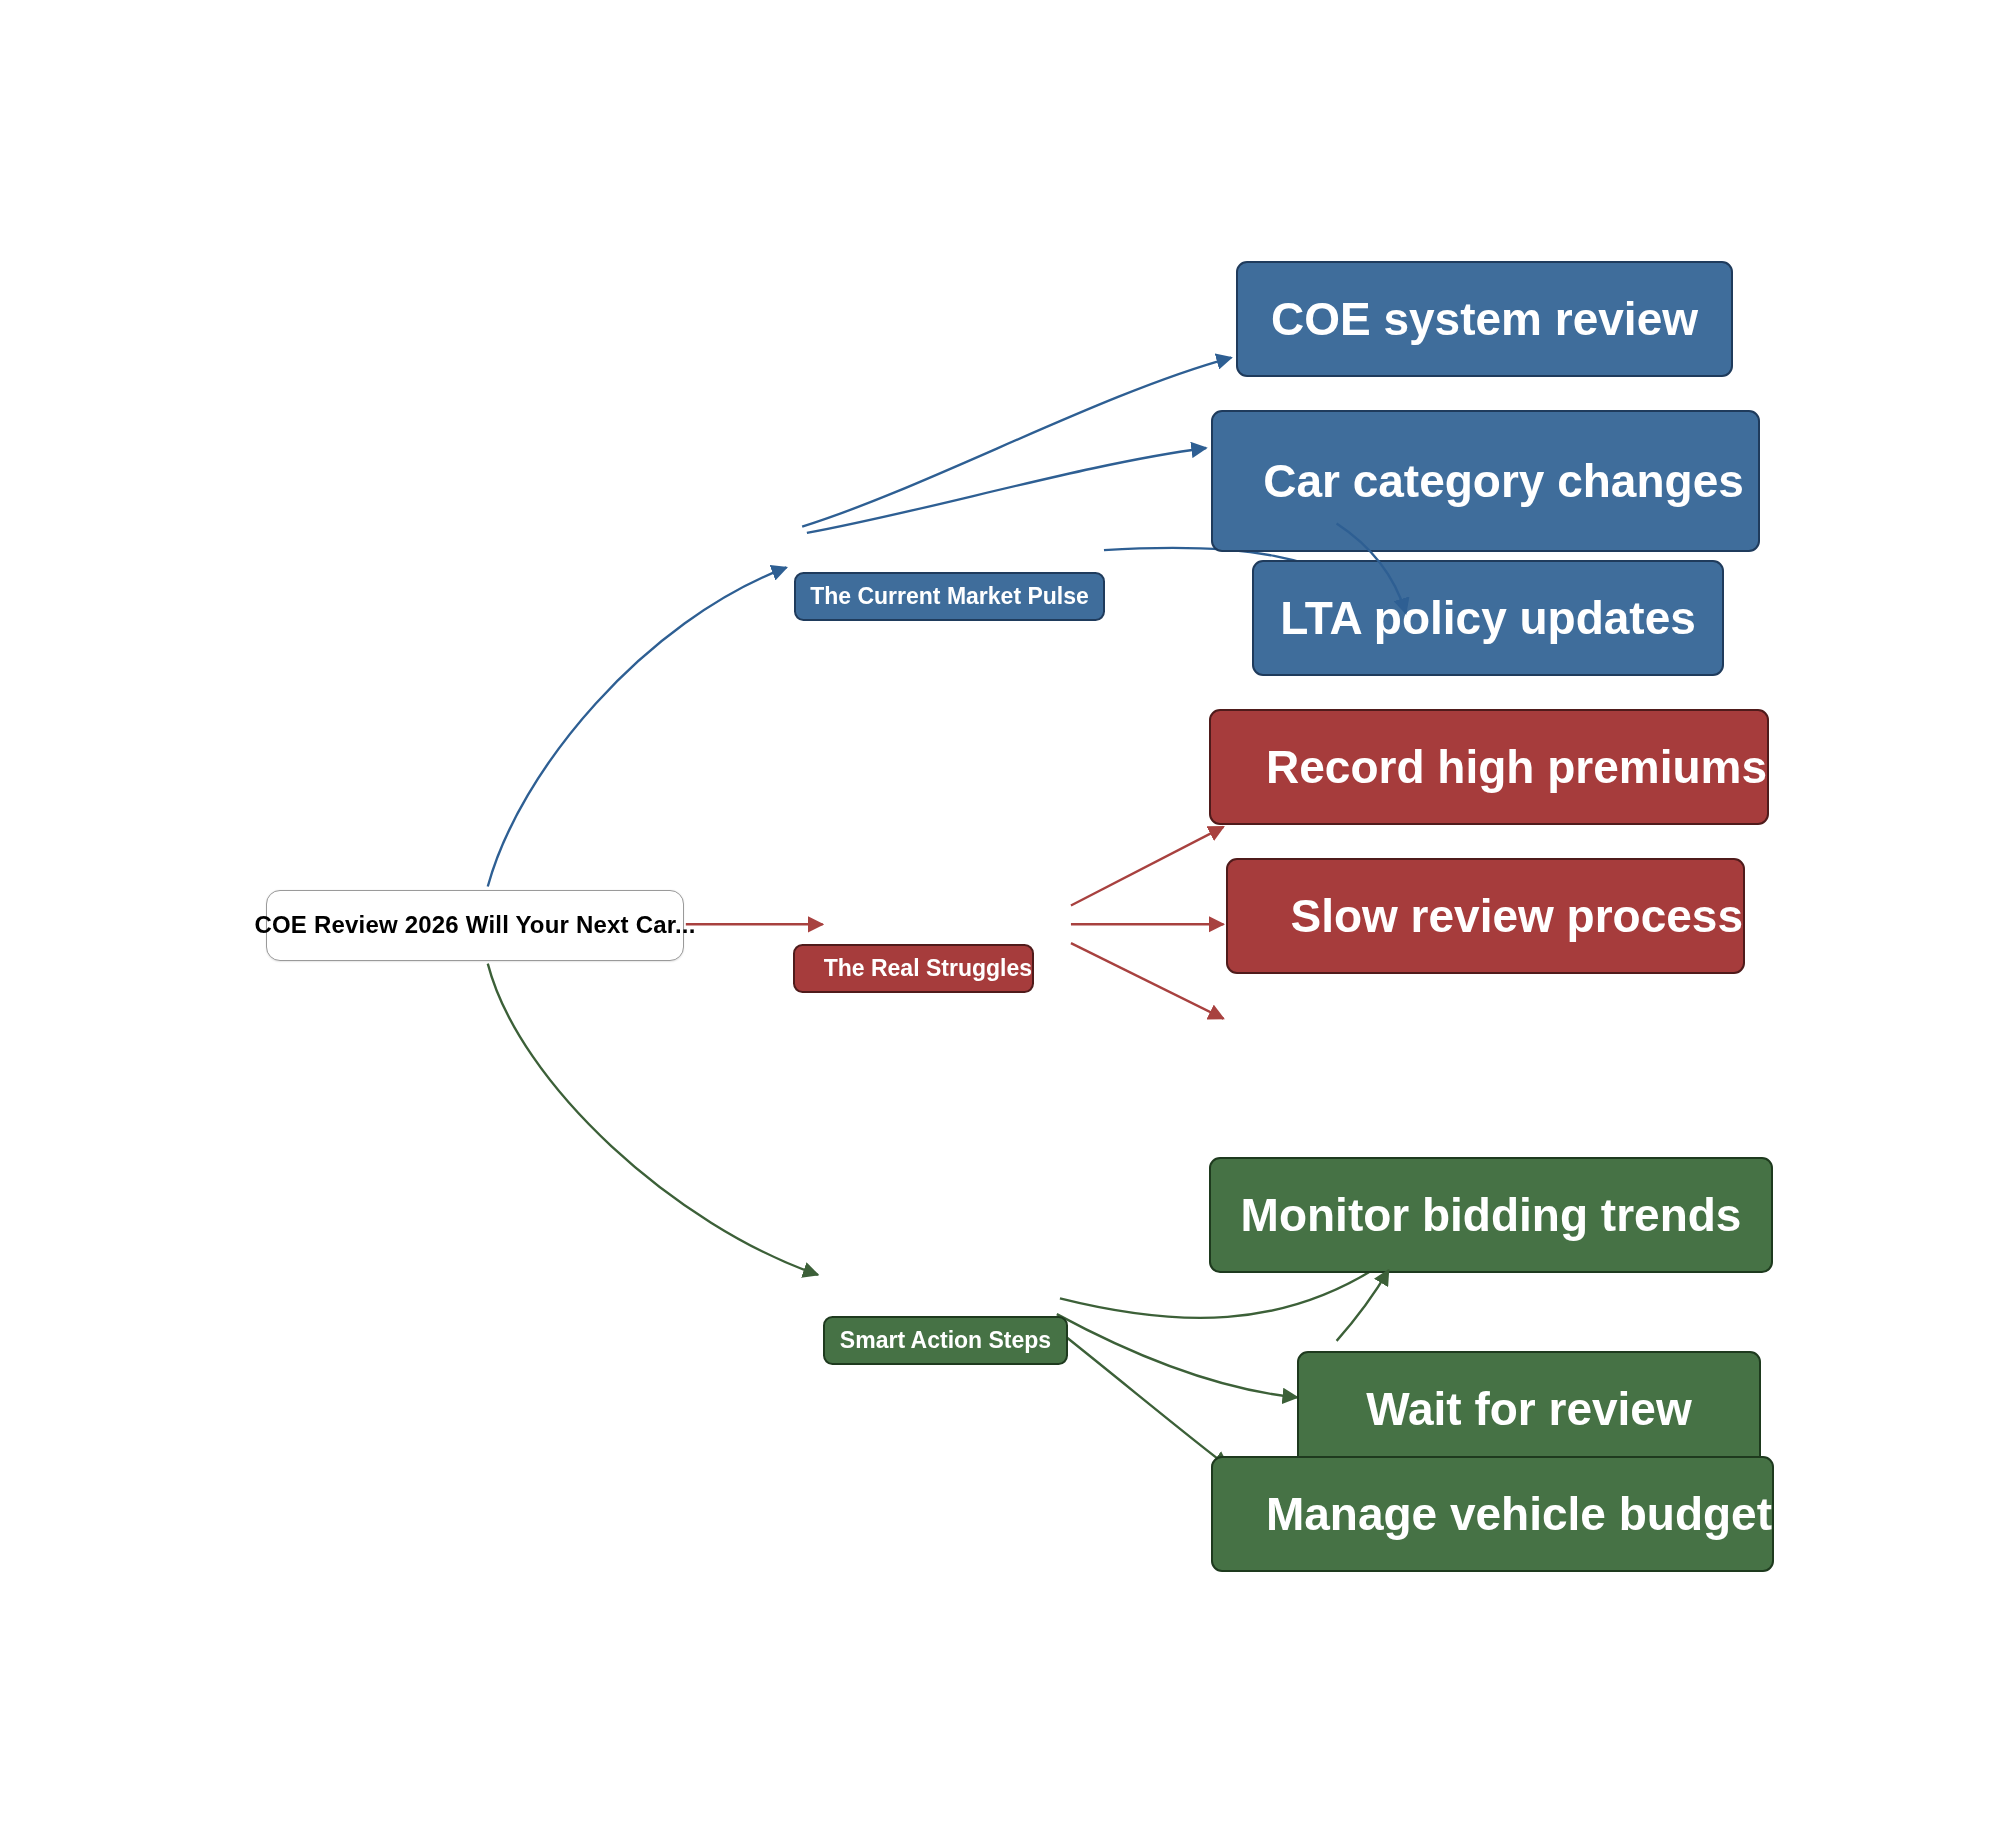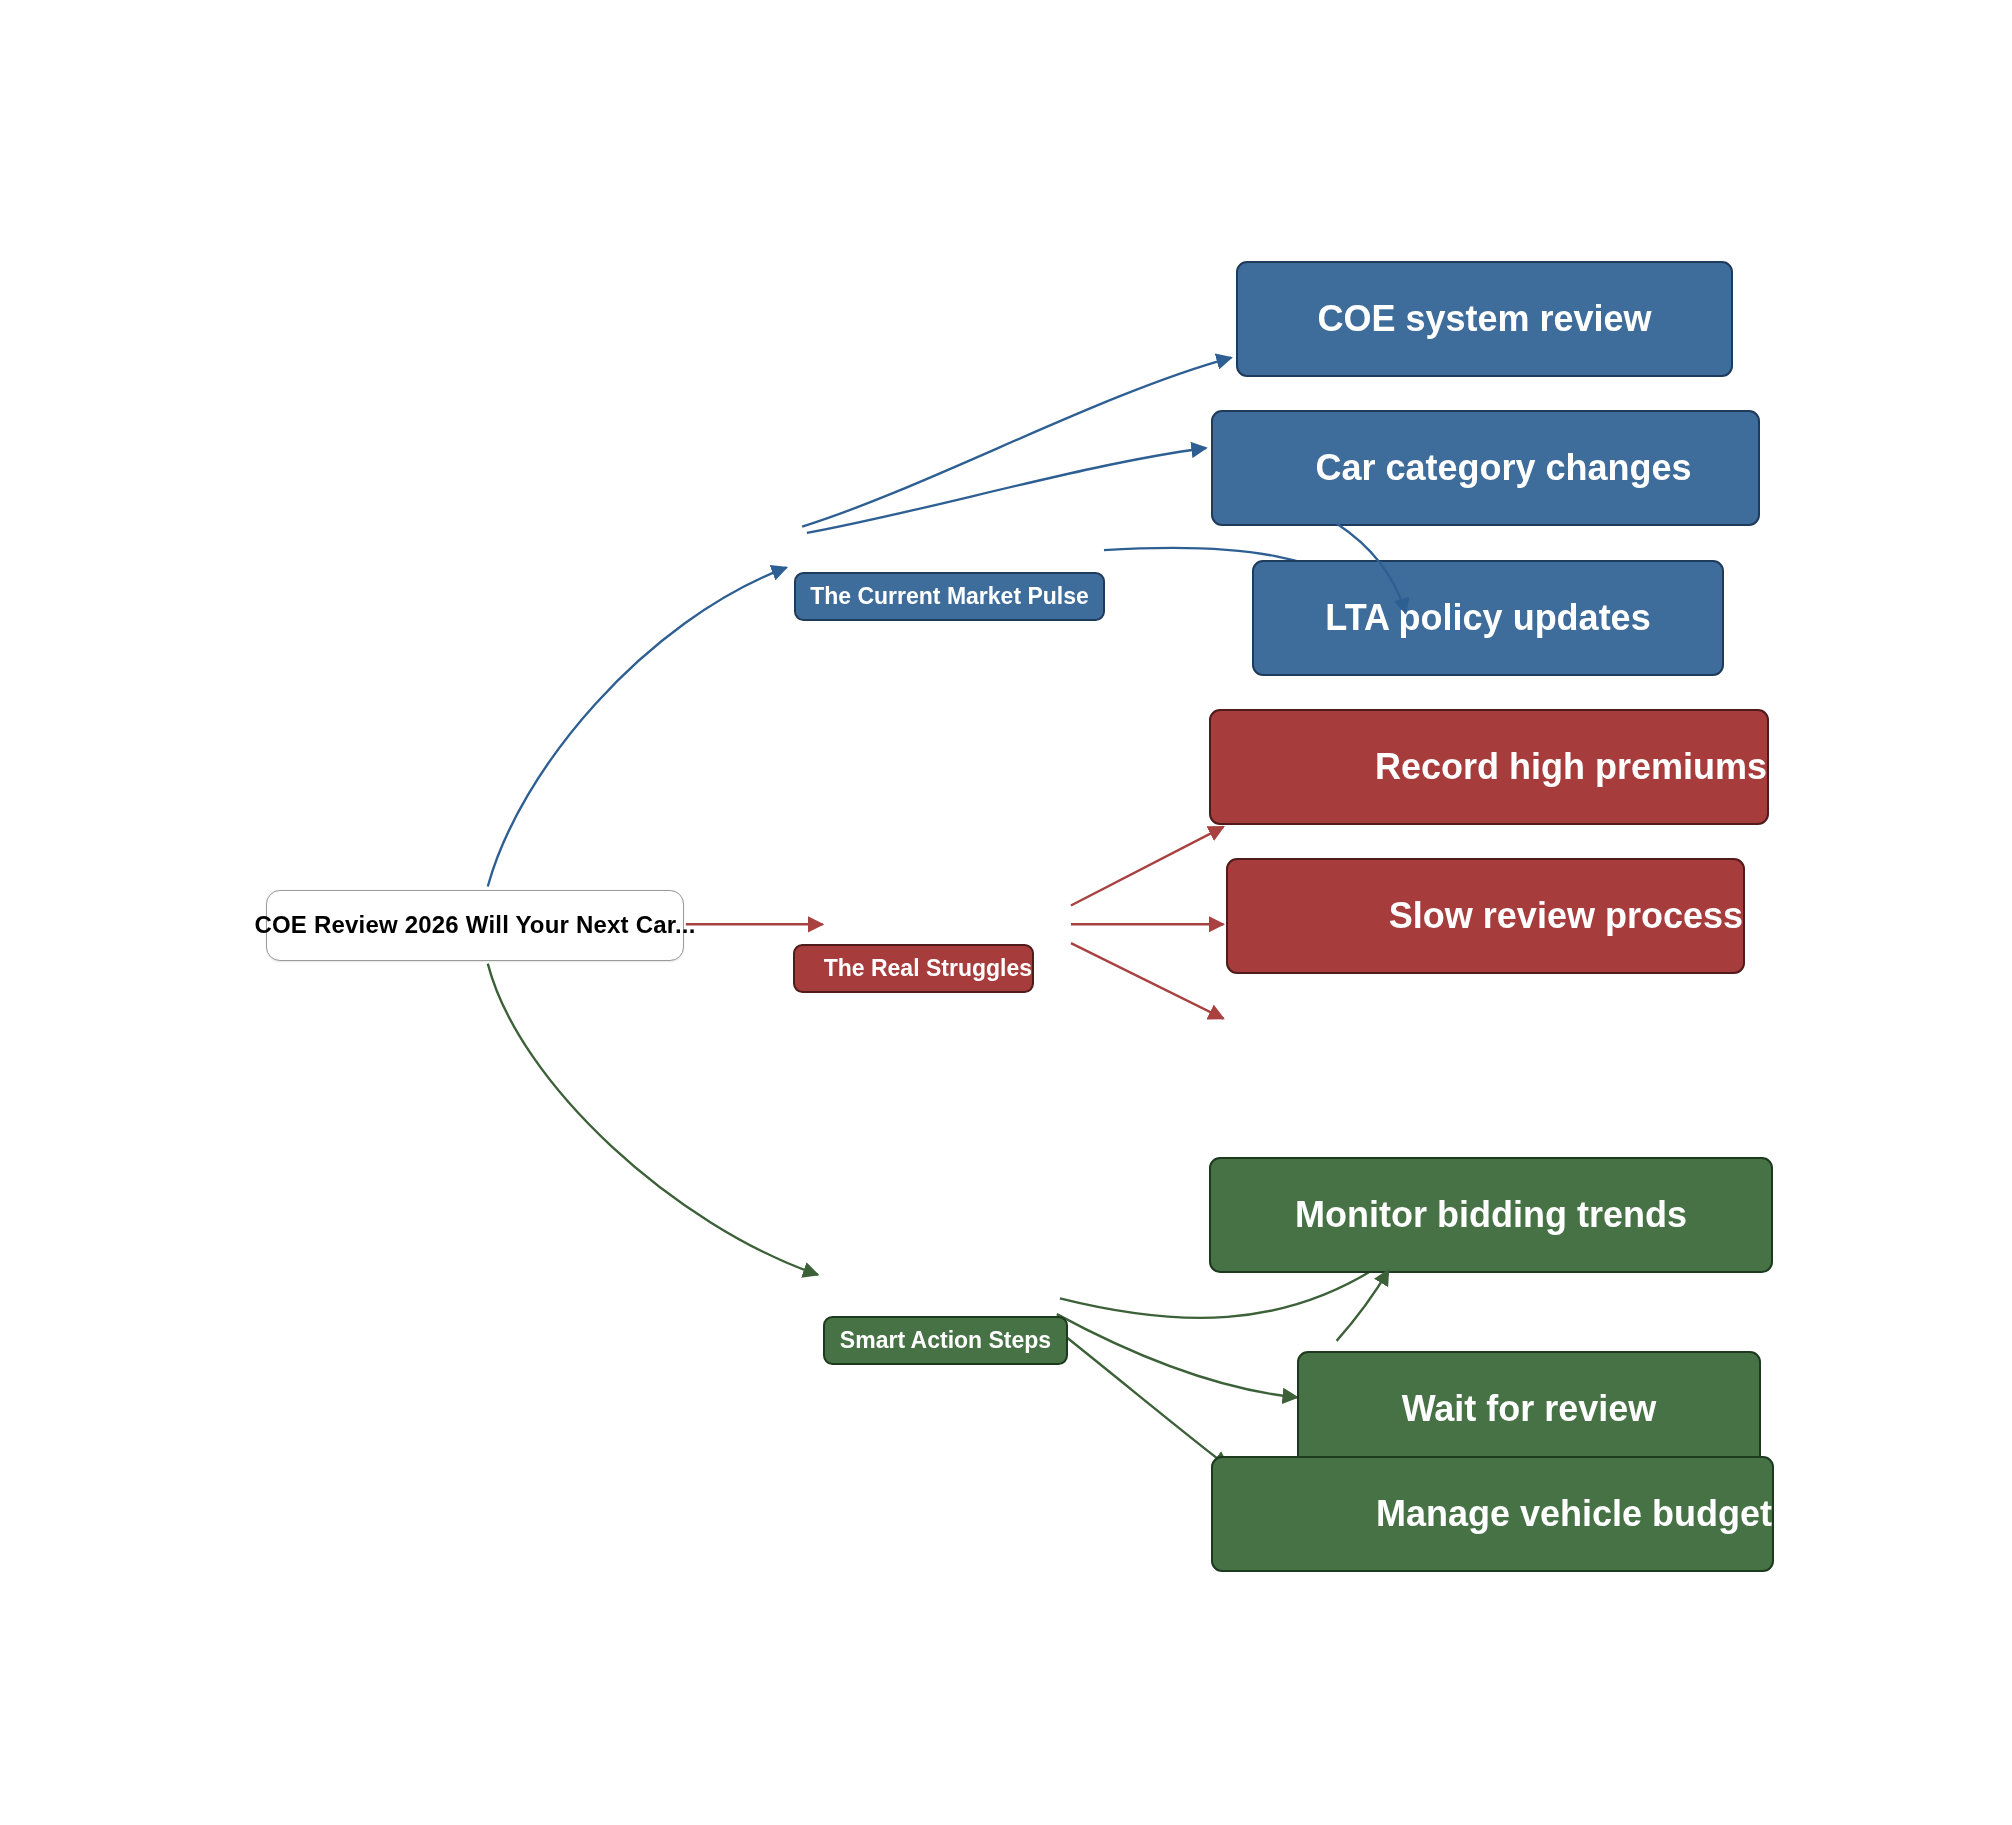--- a/index.html
+++ b/index.html
@@ -73,21 +73,21 @@
     font-size: 23px;
     font-weight: bold;
   }
 
   
   .node-leaf {
     border-radius: 11px;
   }
   .node-leaf .node-label {
     color: #ffffff;
-    font-size: 36px;
+    font-size: 46px;
     font-weight: bold;
   }
 
   
   .theme-blue {
     background: #3f6d9b;
     border: 2.4px solid #1f3b5c;
   }
   .theme-red {
     background: #a63c3c;
@@ -155,21 +155,21 @@
   </div>
 
   <div class="node node-branch theme-green" style="left:823px; top:1272px; width:245px; height:49px;">
     <span class="node-label">Smart Action Steps</span>
   </div>
 
   <div class="node node-leaf theme-blue" style="left:1236px; top:261px; width:497px; height:116px;">
     <span class="node-label">COE system review</span>
   </div>
 
-  <div class="node node-leaf theme-blue" style="left:1211px; top:410px; width:549px; height:116px;padding-left:36px;">
+  <div class="node node-leaf theme-blue" style="left:1211px; top:410px; width:549px; height:142px;padding-left:36px;">
     <span class="node-label">Car category changes</span>
   </div>
 
   <div class="node node-leaf theme-blue" style="left:1252px; top:560px; width:472px; height:116px;">
     <span class="node-label">LTA policy updates</span>
   </div>
 
   <div class="node node-leaf theme-red" style="left:1209px; top:709px; width:560px; height:116px;">
     <span class="node-label">Record high premiums</span>
   </div>

